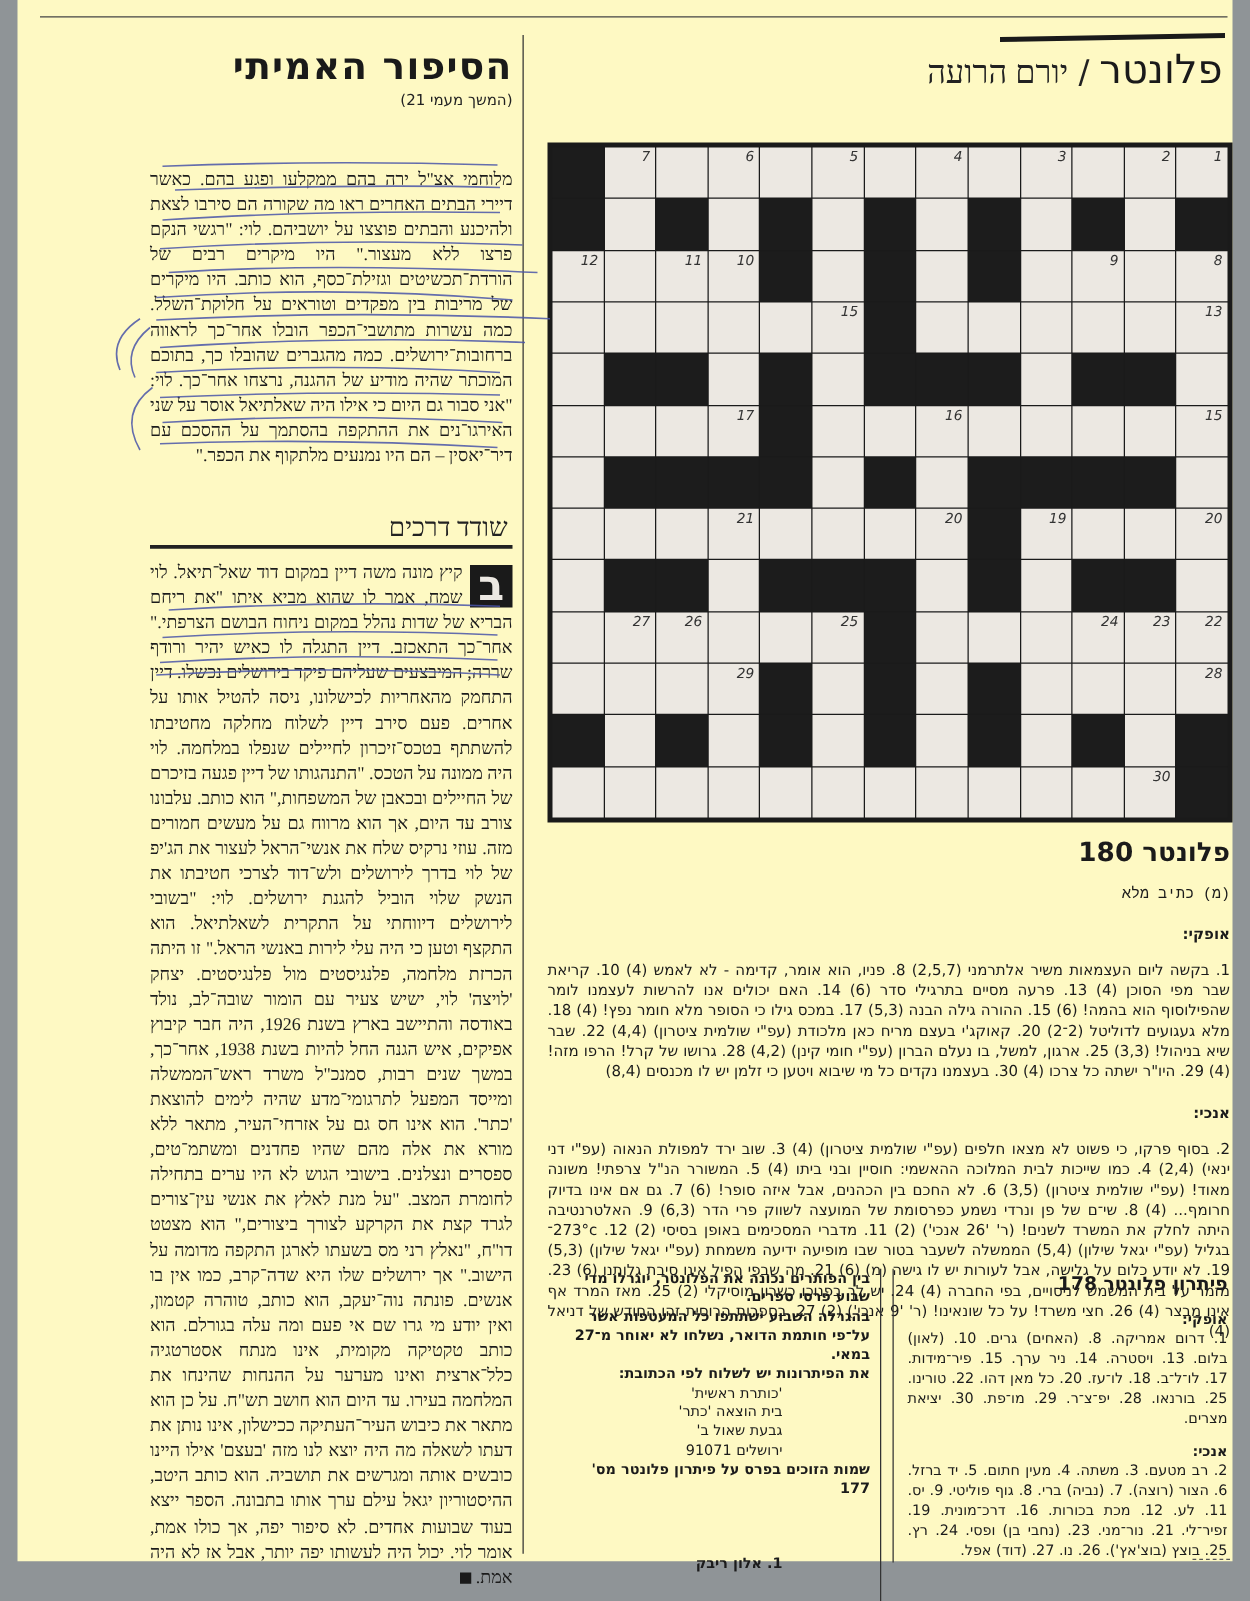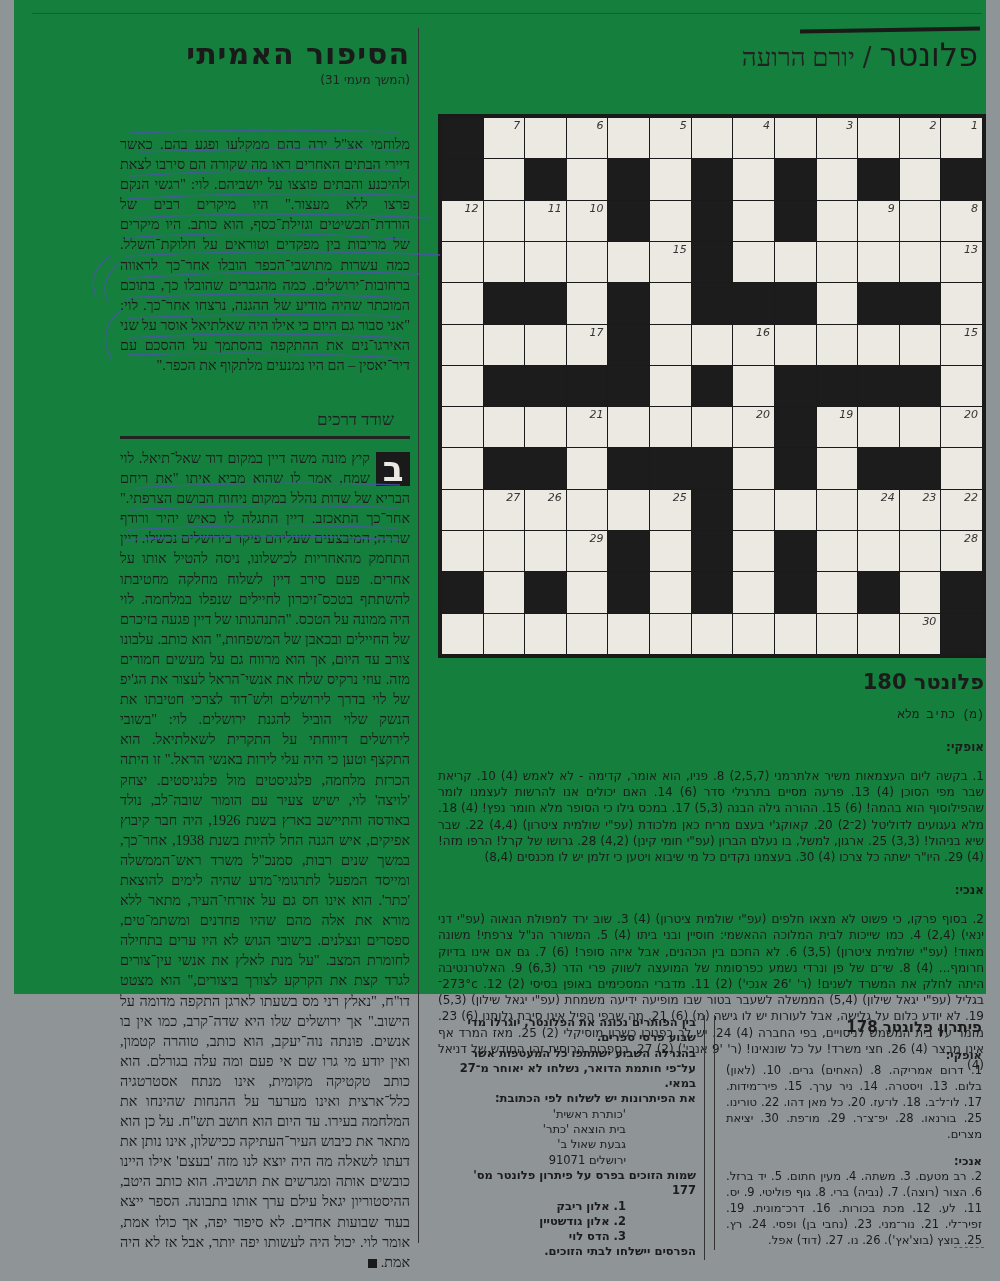--- a/index.html
+++ b/index.html
@@ -1,26 +1,26 @@
 <!DOCTYPE html>
 <html><head>
 <meta charset="utf-8">
 <style>
   html, body { margin:0; padding:0; }
   body { width:1000px; height:1281px; background:#8f9497; position:relative; overflow:hidden; font-family:"DejaVu Sans", sans-serif; }
-  .page { position:absolute; left:14px; top:0; width:972px; height:994px; background:#15803d; }
+  .page { position:absolute; left:14px; top:0; width:972px; height:1249px; background:#fef9c3; }
   .topline { position:absolute; left:18px; top:13px; width:950px; height:1px; background:#444; }
 
   
   .leftcol { position:absolute; left:106px; top:28px; width:290px; }
   .title-main { font-family:"DejaVu Sans", sans-serif; font-weight:bold; font-size:30px; text-align:right; direction:rtl; margin:8px 0 0 0; letter-spacing:1px; color:#1a1a1a; }
   .subtitle { font-size:12px; text-align:right; direction:rtl; color:#222; margin-top:2px; }
   .article { font-family:"Liberation Serif", serif; font-size:14.3px; line-height:20.1px; text-align:justify; direction:rtl; color:#1b1b1b; }
   .p1 { position:absolute; top:106px; left:0; width:290px; }
-  .section-head { position:absolute; top:382px; right:16px; font-family:"Liberation Serif", serif; font-size:17px; direction:rtl; color:#222; }
+  .section-head { position:absolute; top:382px; right:4px; font-family:"Liberation Serif", serif; font-size:21px; direction:rtl; color:#222; }
   .section-rule { position:absolute; top:408px; left:0; width:290px; height:3px; background:#222; }
   .p2 { position:absolute; top:420px; left:0; width:290px; }
   .dropcap { float:right; width:34px; height:34px; background:#1a1a1a; color:#ece8e2; font-weight:bold; font-size:34px; line-height:34px; text-align:center; margin:4px 0 0 6px; font-family:"DejaVu Sans", sans-serif; }
   .end-mark { display:inline-block; width:9px; height:9px; background:#1a1a1a; margin-left:4px; vertical-align:middle; }
   .col-divider { position:absolute; left:404px; top:28px; width:1px; height:1215px; background:#333; }
 
   
   .puzzle-header { position:absolute; left:420px; top:28px; width:546px; height:50px; }
   .puzzle-header .corner { position:absolute; right:0; top:0; width:180px; height:4px; background:#1a1a1a; transform:skewY(-1deg); }
   .puzzle-title { position:absolute; right:2px; top:8px; direction:rtl; white-space:nowrap; }
@@ -37,42 +37,42 @@
   
   .clues { position:absolute; left:424px; top:670px; width:546px; direction:rtl; color:#1b1b1b; }
   .puzzle-no { font-weight:bold; font-size:21px; text-align:right; }
   .puzzle-note { font-size:12px; margin-top:14px;font-family:Liberation Mono, monospace; }
   .clue-head { font-weight:bold; font-size:12px; margin-top:18px; }
   .clue-body { font-size:12px; line-height:16.2px; text-align:justify; margin-top:14px; }
 
   
   .announce { position:absolute; left:432px; top:1015px; width:250px; direction:rtl; font-size:11.5px; line-height:15.3px; font-weight:bold; color:#1b1b1b; border-right:1px solid #333; padding-right:8px; }
   .announce .addr { font-weight:normal; padding-right:70px; }
-  .announce .list { padding-right:70px; }
+  .announce .list { padding-right:70px;margin-top:44px; }
   .vrule { position:absolute; left:700px; top:1015px; width:1px; height:235px; background:#333; }
 
   
   .solution { position:absolute; left:712px; top:1018px; width:256px; direction:rtl; color:#1b1b1b; }
   .solution .sol-title { font-weight:bold; font-size:15px; }
   .solution .h { font-weight:bold; font-size:11.5px; margin-top:12px; }
   .solution .b { font-size:11.5px; line-height:16px; text-align:justify; }
   .dash { position:absolute; left:940px; top:1247px; width:30px; border-top:1px dashed #555; }
 
   
   .pen { position:absolute; pointer-events:none; }
 </style>
 </head>
 <body>
 
 <div class="page">
   <div class="topline"></div>
 
   <div class="leftcol">
     <div class="title-main">הסיפור האמיתי</div>
-    <div class="subtitle">(המשך מעמי 31)</div>
+    <div class="subtitle">(המשך מעמי 21)</div>
     <div class="article p1">מלוחמי אצ"ל ירה בהם ממקלעו ופגע בהם. כאשר דיירי הבתים האחרים ראו מה שקורה הם סירבו לצאת ולהיכנע והבתים פוצצו על יושביהם. לוי: "רגשי הנקם פרצו ללא מעצור." היו מיקרים רבים של הורדת־תכשיטים וגזילת־כסף, הוא כותב. היו מיקרים של מריבות בין מפקדים וטוראים על חלוקת־השלל. כמה עשרות מתושבי־הכפר הובלו אחר־כך לראווה ברחובות־ירושלים. כמה מהגברים שהובלו כך, בתוכם המוכתר שהיה מודיע של ההגנה, נרצחו אחר־כך. לוי: "אני סבור גם היום כי אילו היה שאלתיאל אוסר על שני האירגו־נים את ההתקפה בהסתמך על ההסכם עם דיר־יאסין – הם היו נמנעים מלתקוף את הכפר."</div>
     <div class="section-head">שודד דרכים</div>
     <div class="section-rule"></div>
     <div class="article p2">
       <span class="dropcap">ב</span>
       <span>קיץ מונה משה דיין במקום דוד שאל־תיאל. לוי שמח, אמר לו שהוא מביא איתו "את ריחם הבריא של שדות נהלל במקום ניחוח הבושם הצרפתי." אחר־כך התאכזב. דיין התגלה לו כאיש יהיר ורודף שררה; המיבצעים שעליהם פיקד בירושלים נכשלו. דיין התחמק מהאחריות לכישלונו, ניסה להטיל אותו על אחרים. פעם סירב דיין לשלוח מחלקה מחטיבתו להשתתף בטכס־זיכרון לחיילים שנפלו במלחמה. לוי היה ממונה על הטכס. "התנהגותו של דיין פגעה בזיכרם של החיילים ובכאבן של המשפחות," הוא כותב. עלבונו צורב עד היום, אך הוא מרווח גם על מעשים חמורים מזה. עוזי נרקיס שלח את אנשי־הראל לעצור את הג'יפ של לוי בדרך לירושלים ולש־דוד לצרכי חטיבתו את הנשק שלוי הוביל להגנת ירושלים. לוי: "בשובי לירושלים דיווחתי על התקרית לשאלתיאל. הוא התקצף וטען כי היה עלי לירות באנשי הראל." זו היתה הכרזת מלחמה, פלנגיסטים מול פלנגיסטים. יצחק 'לויצה' לוי, ישיש צעיר עם הומור שובה־לב, נולד באודסה והתיישב בארץ בשנת 1926, היה חבר קיבוץ אפיקים, איש הגנה החל להיות בשנת 1938, אחר־כך, במשך שנים רבות, סמנכ"ל משרד ראש־הממשלה ומייסד המפעל לתרגומי־מדע שהיה לימים להוצאת 'כתר'. הוא אינו חס גם על אזרחי־העיר, מתאר ללא מורא את אלה מהם שהיו פחדנים ומשתמ־טים, ספסרים ונצלנים. בישובי הגוש לא היו ערים בתחילה לחומרת המצב. "על מנת לאלץ את אנשי עין־צורים לגרד קצת את הקרקע לצורך ביצורים," הוא מצטט דו"ח, "נאלץ רני מס בשעתו לארגן התקפה מדומה על הישוב." אך ירושלים שלו היא שדה־קרב, כמו אין בו אנשים. פונתה נוה־יעקב, הוא כותב, טוהרה קטמון, ואין יודע מי גרו שם אי פעם ומה עלה בגורלם. הוא כותב טקטיקה מקומית, אינו מנתח אסטרטגיה כלל־ארצית ואינו מערער על ההנחות שהינחו את המלחמה בעירו. עד היום הוא חושב תש"ח. על כן הוא מתאר את כיבוש העיר־העתיקה ככישלון, אינו נותן את דעתו לשאלה מה היה יוצא לנו מזה 'בעצם' אילו היינו כובשים אותה ומגרשים את תושביה. הוא כותב היטב, ההיסטוריון יגאל עילם ערך אותו בתבונה. הספר ייצא בעוד שבועות אחדים. לא סיפור יפה, אך כולו אמת, אומר לוי. יכול היה לעשותו יפה יותר, אבל אז לא היה אמת.</span>
       <span class="end-mark"></span>
     </div>
   </div>
 

